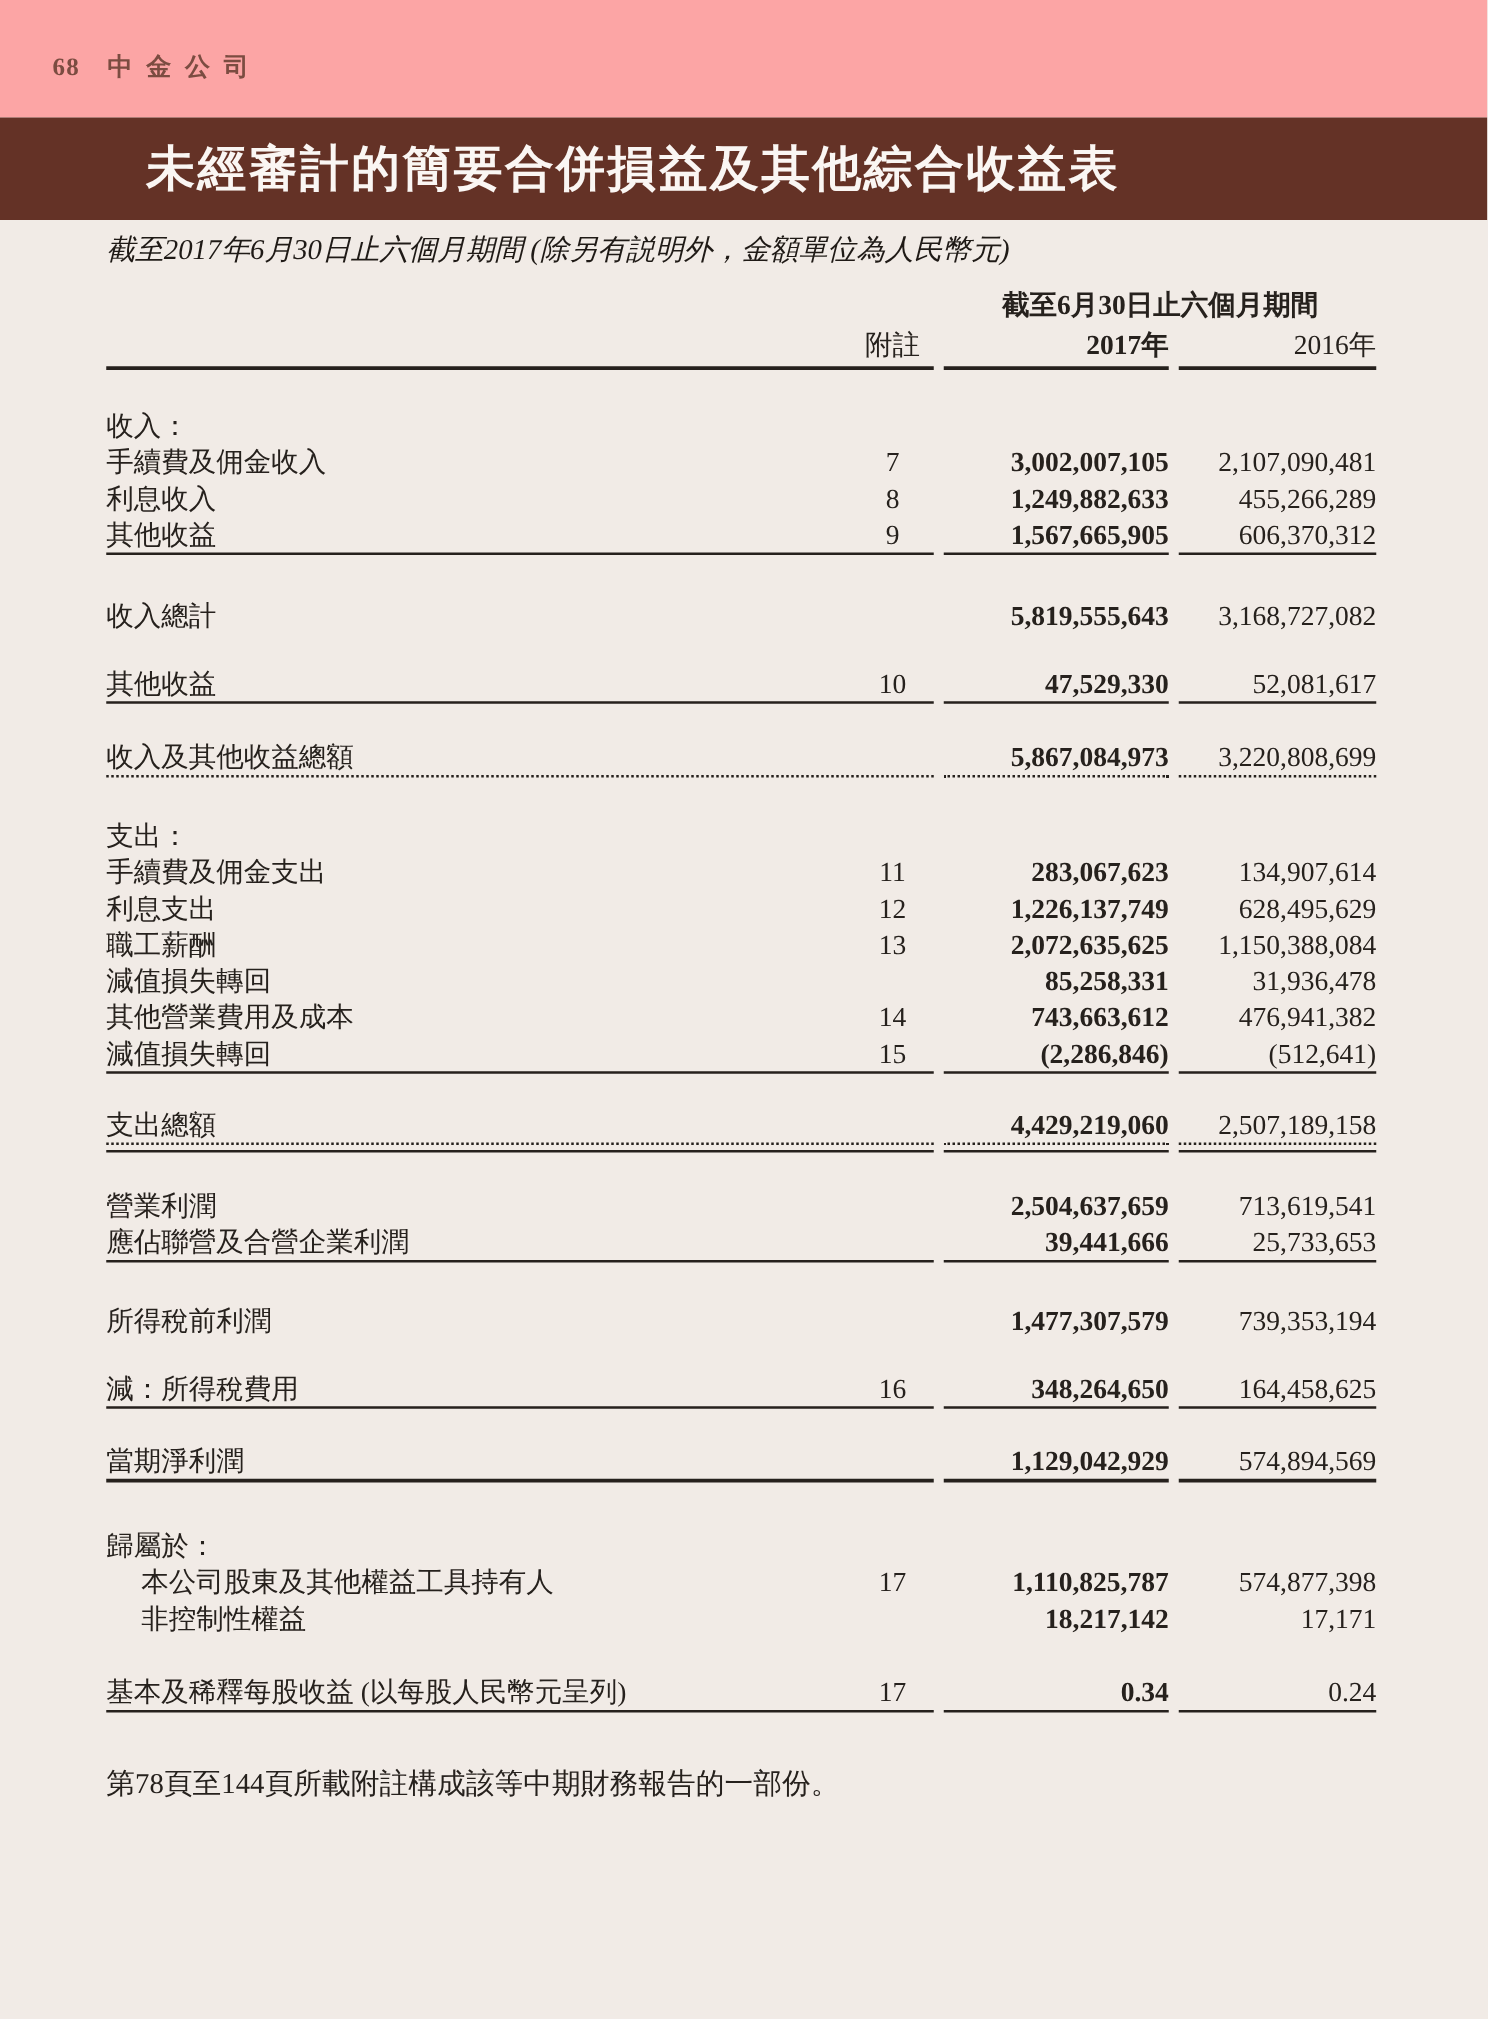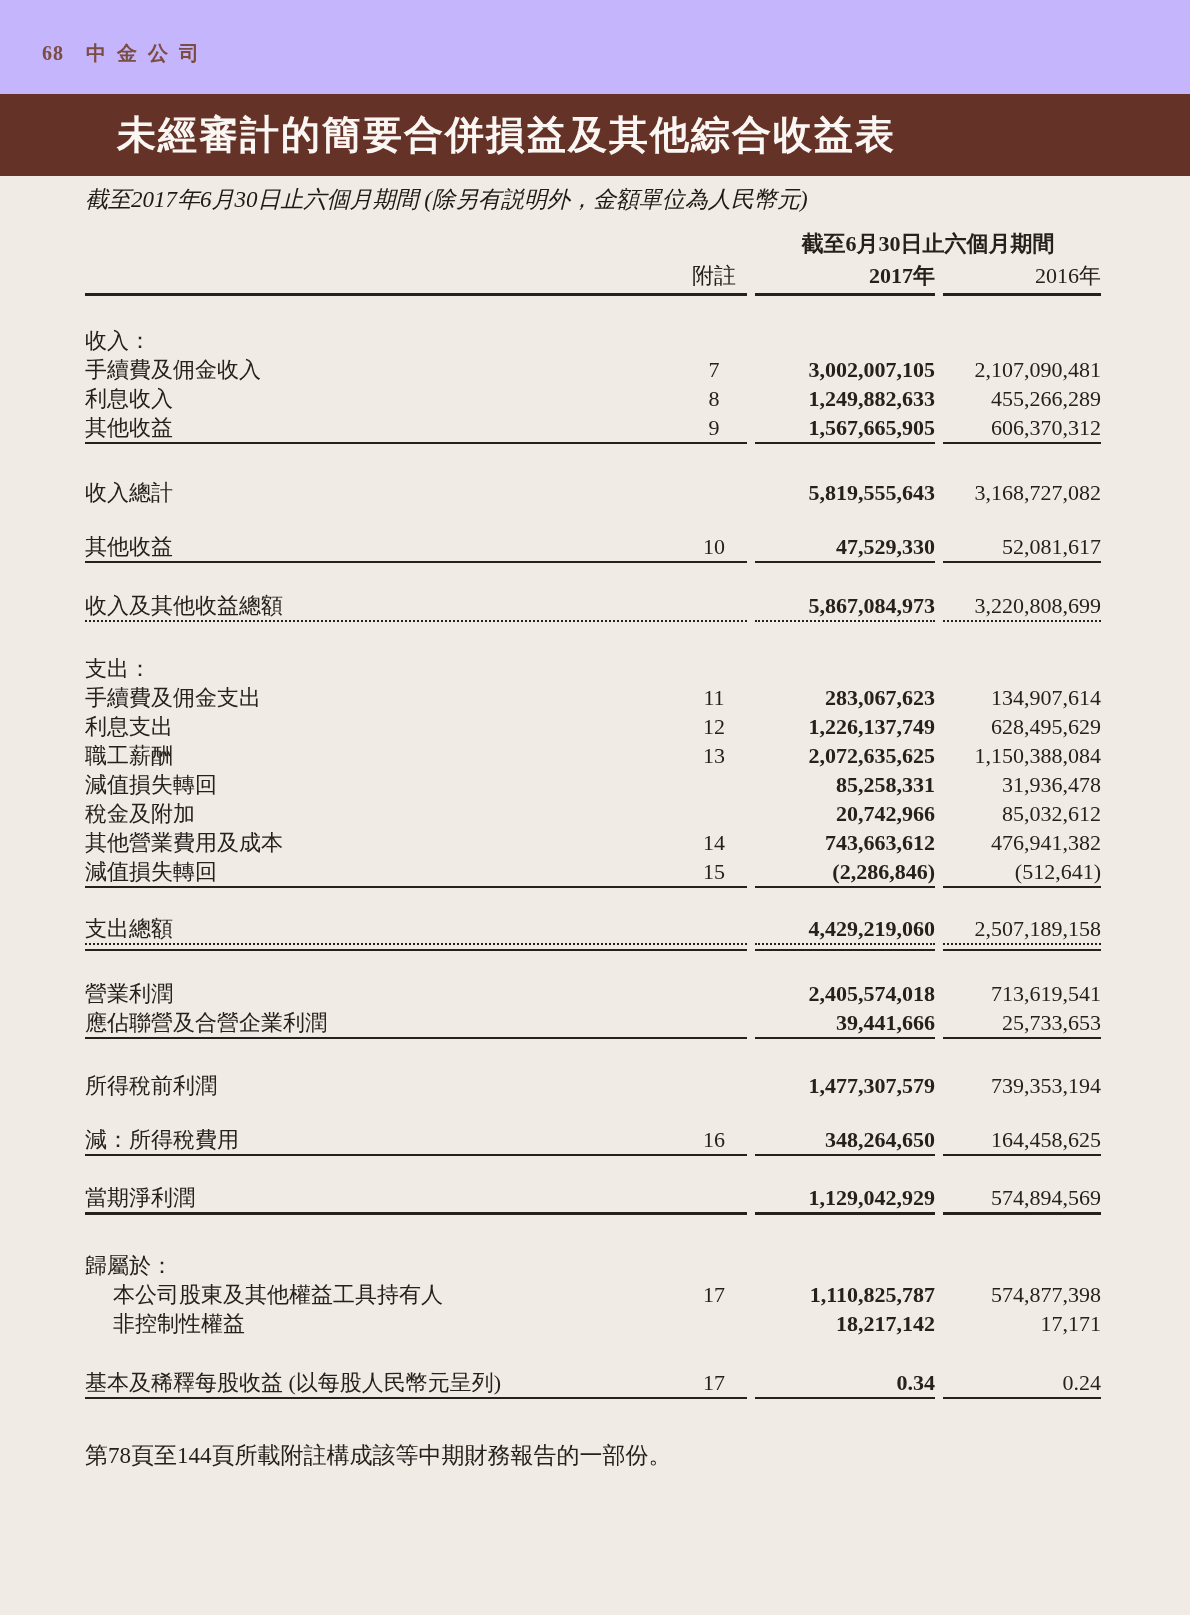--- a/index.html
+++ b/index.html
@@ -6,21 +6,21 @@
   body{background:#f2ece8;}
   .page{
     position:relative;
     width:1190px;height:1615px;
     background:#f1ebe6;
     font-family:"Liberation Serif","DejaVu Serif",serif;
     color:#26211d;
     overflow:hidden;
   }
   
-  .top-band{height:94px;background:#c4b5fd;}
+  .top-band{height:94px;background:#fca5a5;}
   .folio{padding:40px 0 0 42px;font-size:20px;font-weight:bold;color:#7b4c41;}
   .folio .pnum{margin-right:22px;letter-spacing:1px;}
   .folio .company{letter-spacing:11px;}
   
   .banner{height:82px;background:#643226;display:flex;align-items:center;padding-left:117px;box-sizing:border-box;}
   .banner .title{color:#faf6f3;font-size:39px;font-weight:bold;letter-spacing:2px;}
   
   .subtitle{margin:9px 85px 0 85px;font-style:italic;font-size:23px;line-height:30px;color:#1f1a16;}
   
   .sheet{margin:14px 85px 0 85px;width:1020px;box-sizing:border-box;}
@@ -170,26 +170,20 @@
           <span class="c-2017">2,072,635,625</span>
           <span class="c-2016">1,150,388,084</span>
         </div>
         <div class="t-row">
           <span class="c-label">減值損失轉回</span>
           <span class="c-note"></span>
           <span class="c-2017">85,258,331</span>
           <span class="c-2016">31,936,478</span>
         </div>
         <div class="t-row">
-          <span class="c-label">稅金及附加</span>
-          <span class="c-note"></span>
-          <span class="c-2017">20,742,966</span>
-          <span class="c-2016">85,032,612</span>
-        </div>
-        <div class="t-row">
           <span class="c-label">其他營業費用及成本</span>
           <span class="c-note">14</span>
           <span class="c-2017">743,663,612</span>
           <span class="c-2016">476,941,382</span>
         </div>
         <div class="t-row">
           <span class="c-label">減值損失轉回</span>
           <span class="c-note">15</span>
           <span class="c-2017">(2,286,846)</span>
           <span class="c-2016">(512,641)</span>
@@ -213,21 +207,21 @@
         </div>
         <div class="t-rule solid gap3">
           <span class="seg"></span>
           <span class="seg"></span>
           <span class="seg"></span>
         </div>
         <div class="spacer" style="height: 28px;"></div>
         <div class="t-row">
           <span class="c-label">營業利潤</span>
           <span class="c-note"></span>
-          <span class="c-2017">2,405,574,018</span>
+          <span class="c-2017">2,504,637,659</span>
           <span class="c-2016">713,619,541</span>
         </div>
         <div class="t-row">
           <span class="c-label">應佔聯營及合營企業利潤</span>
           <span class="c-note"></span>
           <span class="c-2017">39,441,666</span>
           <span class="c-2016">25,733,653</span>
         </div>
         <div class="t-rule solid">
           <span class="seg"></span>

